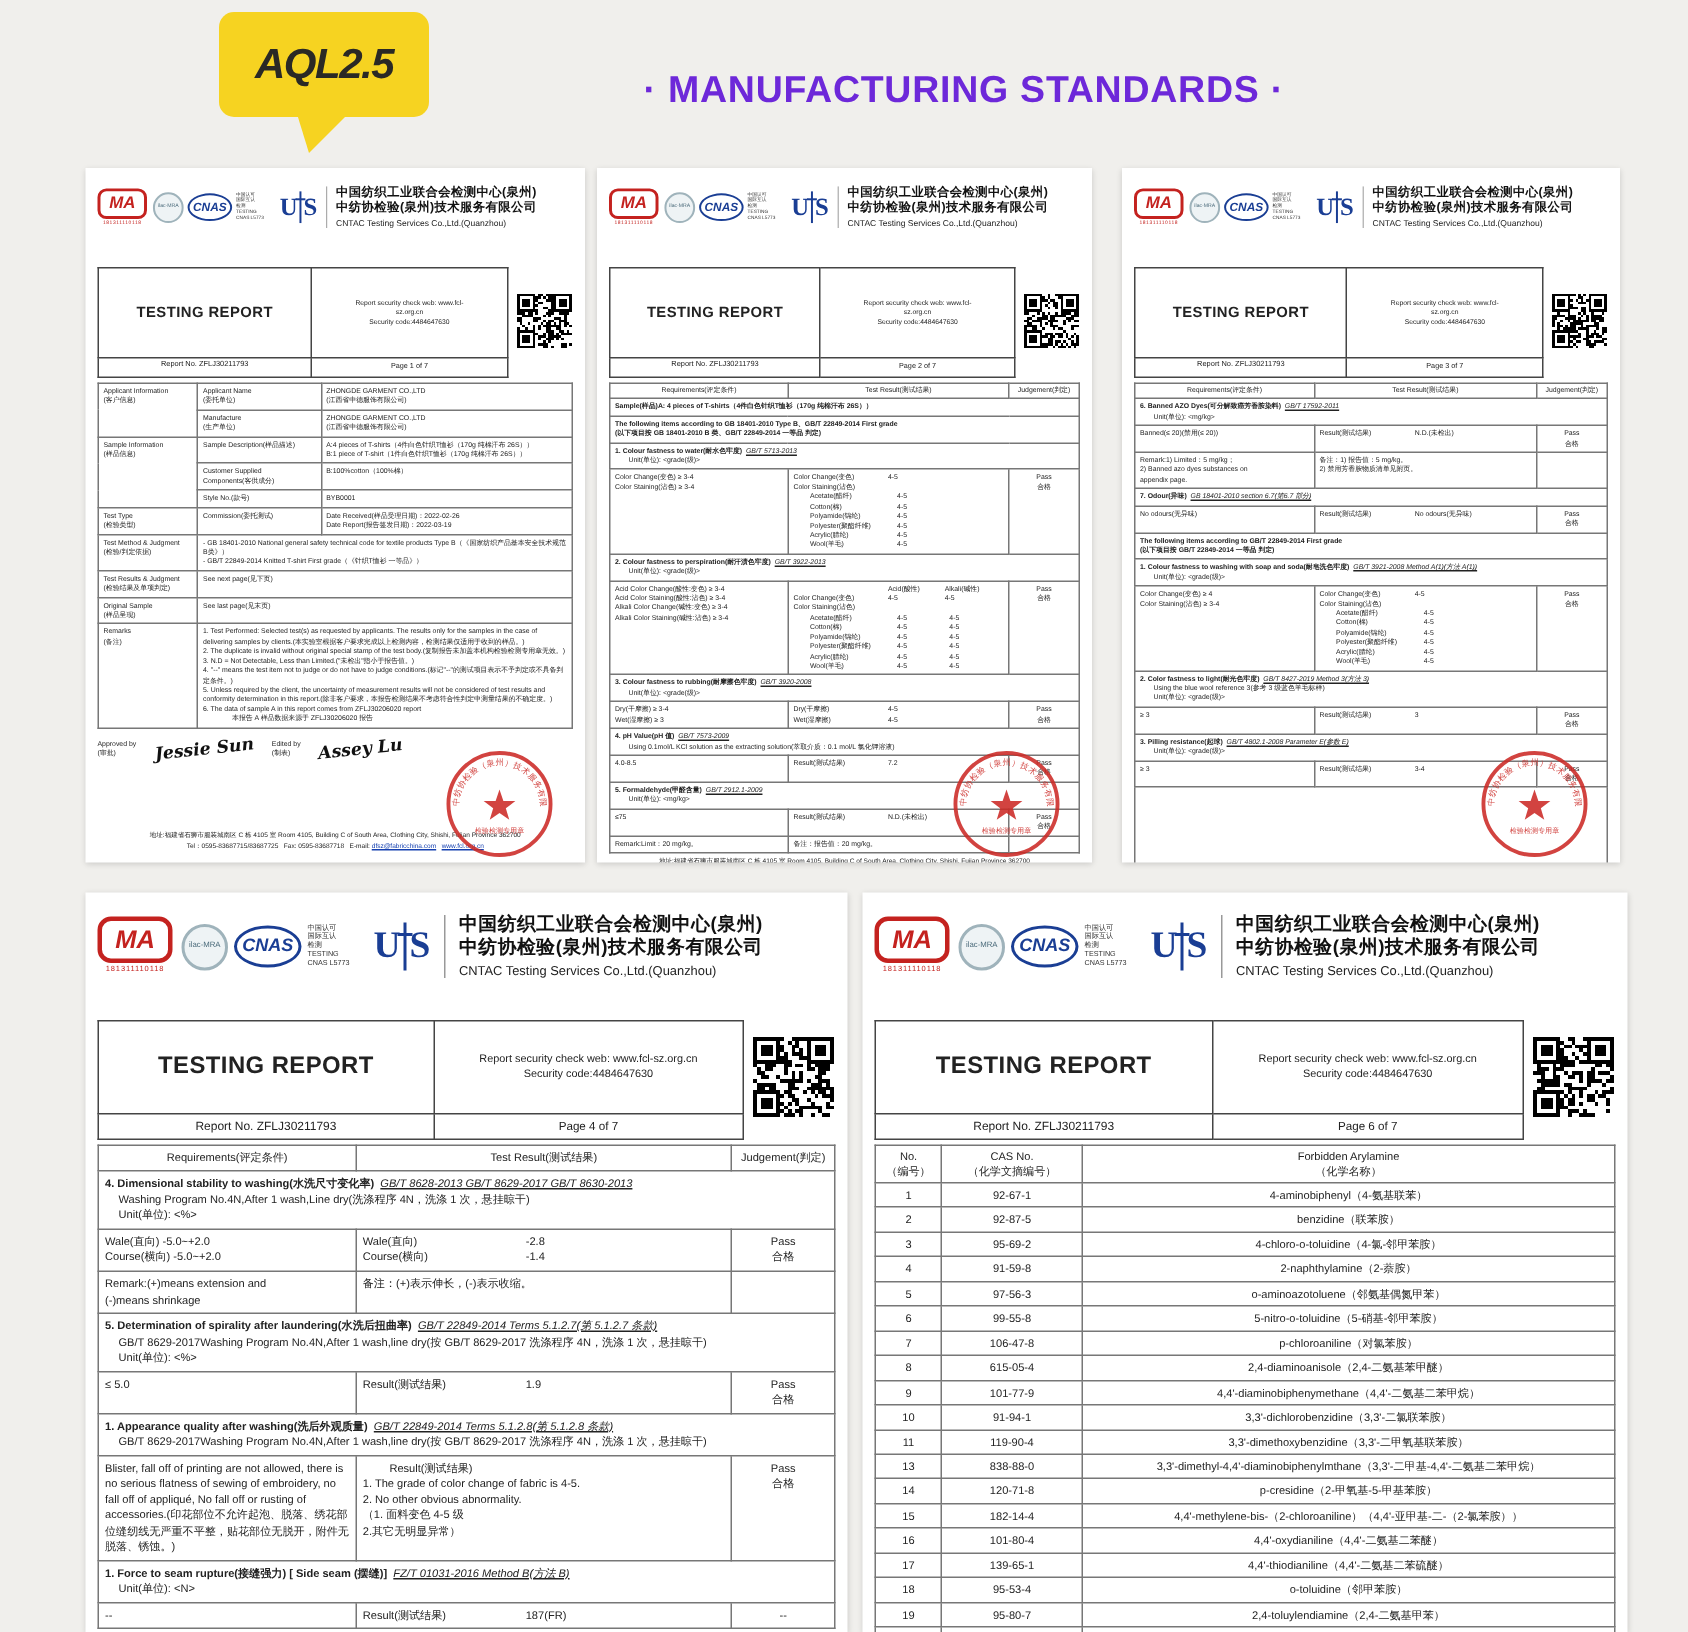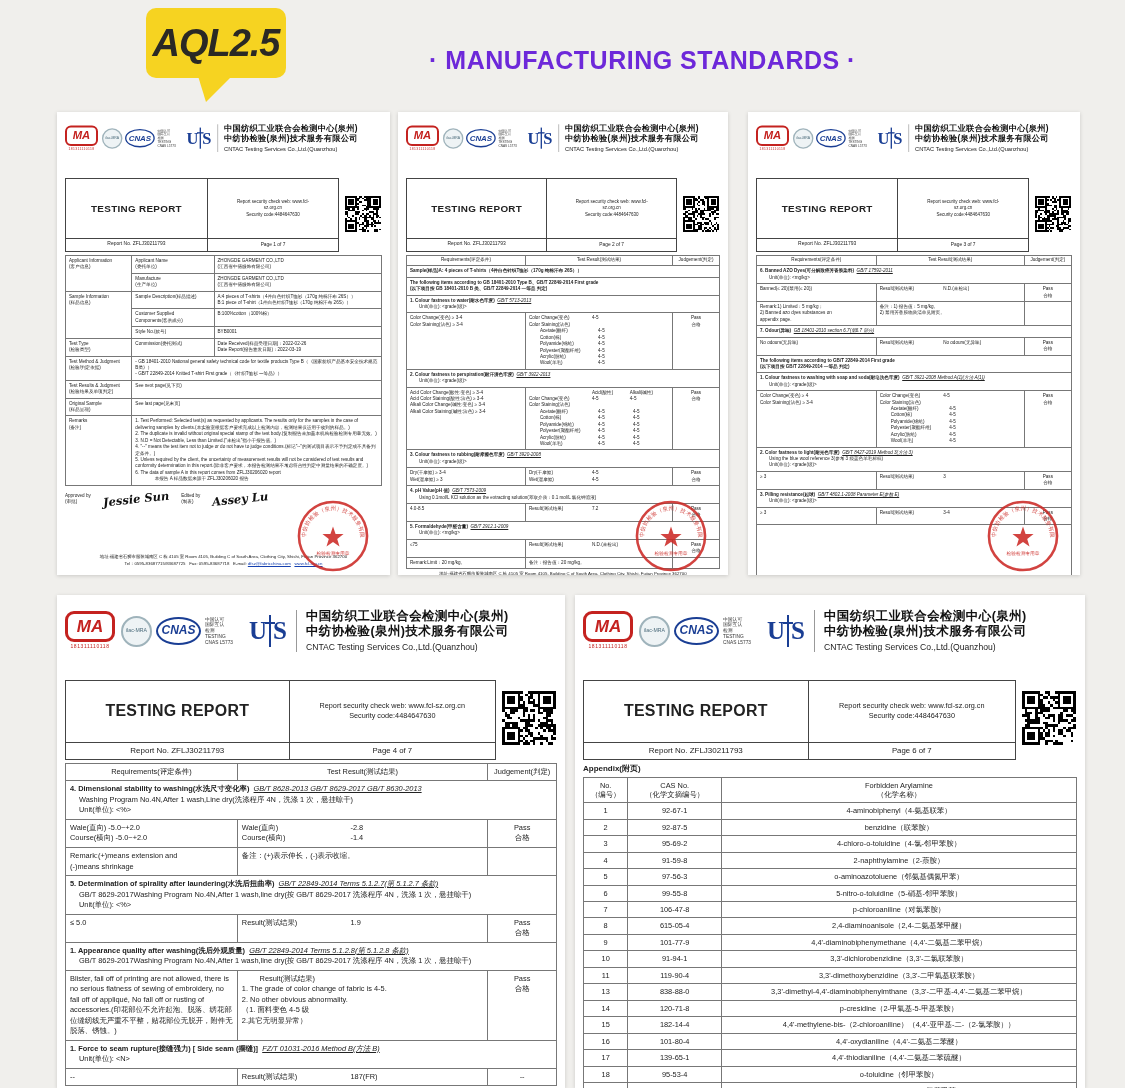--- a/index.html
+++ b/index.html
@@ -5,21 +5,21 @@
   html,body{margin:0;padding:0}
   body{
     width:1125px;height:1088px;position:relative;overflow:hidden;
     background:#f0efec;font-family:"Liberation Sans",sans-serif;color:#222;
   }
   
   .badge{position:absolute;left:146px;top:8px;width:140px;height:70px;background:#f6d321;
     border-radius:10px;display:flex;align-items:center;justify-content:center;z-index:2}
   .badge::after{content:'';position:absolute;left:52px;bottom:-24px;width:0;height:0;
     border-top:26px solid #f6d321;border-left:8px solid transparent;border-right:26px solid transparent}
-  .badge span{font-style:italic;font-weight:bold;font-size:38px;color:#2a2925;letter-spacing:-1px}
+  .badge span{font-style:italic;font-weight:bold;font-size:28px;color:#2a2925;letter-spacing:-1px}
   .main-title{position:absolute;left:160px;right:0;top:46px;text-align:center;
     font-weight:bold;font-size:25px;color:#6d28d9;letter-spacing:.5px}
   
   .doc{position:absolute;background:#fff;box-shadow:0 1px 4px rgba(0,0,0,.16);
     padding:7px 8px;box-sizing:border-box;display:flex;flex-direction:column;overflow:hidden}
   .d0{left:57px;top:112px;width:333px;height:463px}
   .d1{left:398px;top:112px;width:330px;height:463px}
   .d2{left:748px;top:112px;width:332px;height:463px}
   .d3{left:57px;top:595px;width:508px;height:493px}
   .d4{left:575px;top:595px;width:510px;height:493px}
@@ -1675,21 +1675,20 @@
           <rect x="14" y="20" width="1" height="1"></rect>
           <rect x="15" y="20" width="1" height="1"></rect>
           <rect x="0.5" y="0.5" width="6" height="6" fill="none" stroke="#000"></rect>
           <rect x="2" y="2" width="3" height="3"></rect>
           <rect x="14.5" y="0.5" width="6" height="6" fill="none" stroke="#000"></rect>
           <rect x="16" y="2" width="3" height="3"></rect>
           <rect x="0.5" y="14.5" width="6" height="6" fill="none" stroke="#000"></rect>
           <rect x="2" y="16" width="3" height="3"></rect>
         </svg></div>
     </div>
-    <div class="apx">Appendix(附页)</div>
     <table class="bt chem">
       <colgroup>
         <col style="width:9%">
         <col style="width:19%">
         <col style="width:72%">
       </colgroup>
       <tbody>
         <tr class="chh">
           <td>
             <span class="pl">No.</span>

